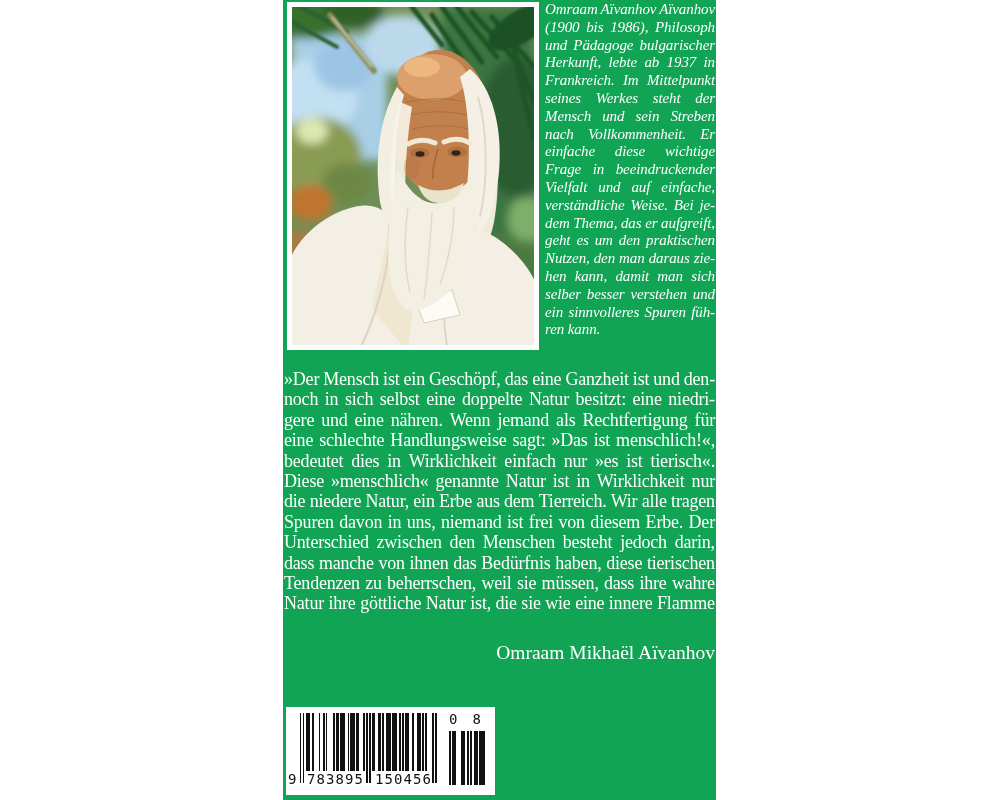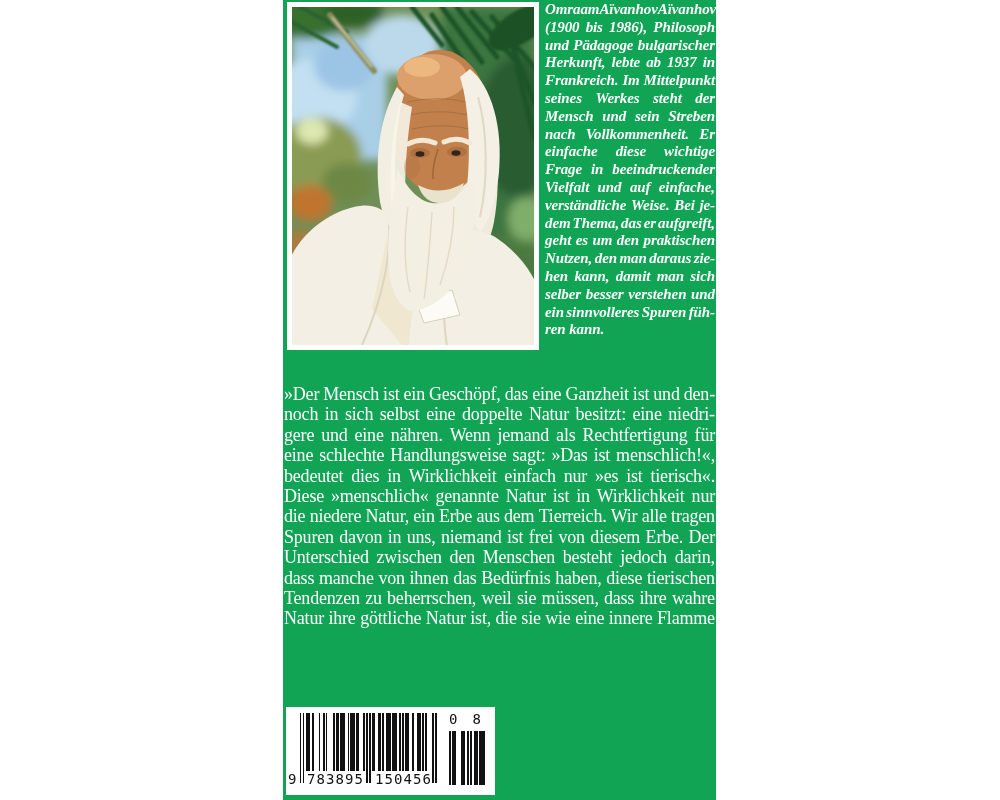--- a/index.html
+++ b/index.html
@@ -1,23 +1,23 @@
 <!DOCTYPE html>
 <html><head>
 <meta charset="utf-8">
 <style>
   html,body{margin:0;padding:0;background:#ffffff;}
   .page{position:relative;width:1000px;height:800px;background:#ffffff;overflow:hidden;
         font-family:"Liberation Serif","DejaVu Serif",serif;}
   .cover{position:absolute;left:283px;top:0;width:433px;height:800px;overflow:hidden;color:#ffffff;}
   .photo-frame{position:absolute;left:4px;top:2px;width:242px;height:338px;background:#ffffff;padding:5px;}
   .portrait{display:block;width:242px;height:338px;}
-  .bio{position:absolute;left:262px;top:1px;width:170px;font-style:italic;font-size:15px;letter-spacing:-0.1px;font-weight:bold;}
+  .bio{position:absolute;left:262px;top:1px;width:170px;font-style:italic;font-size:15px;letter-spacing:-0.1px;}
   .bio .tline{height:17.8px;line-height:17.8px;}
-  .quote{position:absolute;left:1px;top:384px;width:431px;font-size:18px;letter-spacing:-0.2px;}
+  .quote{position:absolute;left:1px;top:369px;width:431px;font-size:18px;letter-spacing:-0.2px;}
   .quote .tline{height:20.4px;line-height:20.4px;}
   .tline{display:flex;justify-content:space-between;white-space:nowrap;}
   .tline.last{display:block;}
   .attribution{position:absolute;right:1px;top:642px;font-size:19.5px;}
   .urls{position:absolute;right:1px;top:727px;text-align:right;font-size:18.5px;line-height:23.4px;}
   .barcode-box{position:absolute;left:3px;top:707px;width:209px;height:88px;background:#ffffff;color:#000;}
   .bars{position:absolute;}
   .bars-main{left:14px;top:6px;width:137px;height:70px;}
   .bars-addon{left:161px;top:24px;width:38px;height:54px;}
   .bar{position:absolute;top:0;background:#111111;}
@@ -368,20 +368,21 @@
           <span>ist,</span>
           <span>die</span>
           <span>sie</span>
           <span>wie</span>
           <span>eine</span>
           <span>innere</span>
           <span>Flamme</span>
         </div>
       </div>
 
+    <div class="attribution">Omraam Mikhaël Aïvanhov</div>
 
     <div class="barcode-box">
       <div class="bars bars-main">
           <div class="bar" style="left: 0px; width: 1.49px; height: 70px;"></div>
           <div class="bar" style="left: 2.88px; width: 1.49px; height: 70px;"></div>
           <div class="bar" style="left: 5.76px; width: 1.49px; height: 58px;"></div>
           <div class="bar" style="left: 7.2px; width: 1.49px; height: 58px;"></div>
           <div class="bar" style="left: 8.64px; width: 1.49px; height: 58px;"></div>
           <div class="bar" style="left: 11.52px; width: 1.49px; height: 58px;"></div>
           <div class="bar" style="left: 12.96px; width: 1.49px; height: 58px;"></div>

